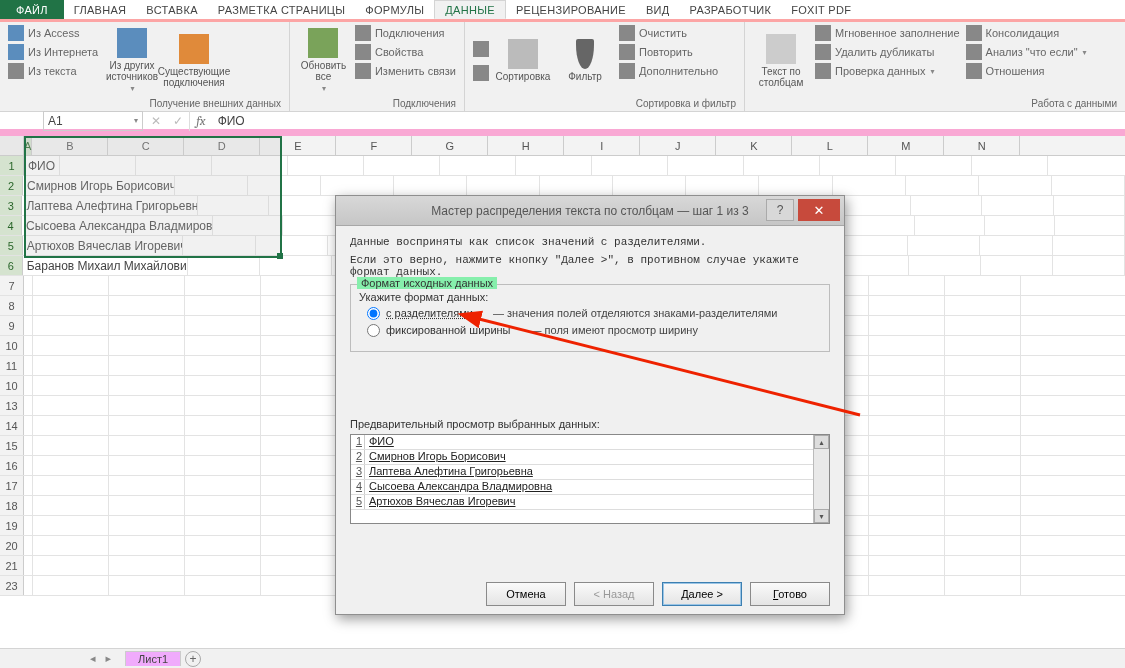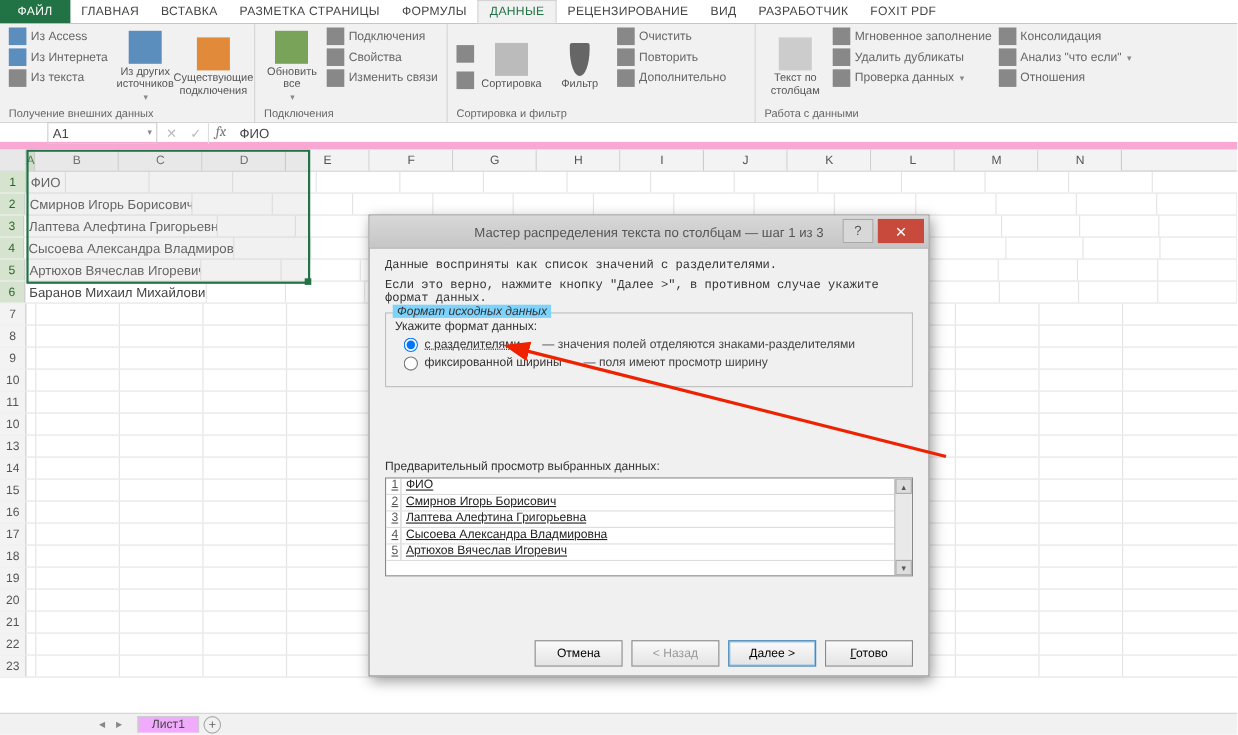--- a/index.html
+++ b/index.html
@@ -1,28 +1,28 @@
 <!DOCTYPE html>
 <html><head>
 <meta charset="utf-8">
 <style>
 * { box-sizing: border-box; margin: 0; padding: 0; font-family: "Segoe UI", Tahoma, sans-serif; }
 body { width: 1125px; height: 668px; background: #fff; overflow: hidden; font-size: 12px; color: #444; position: relative; }
 
 
-.tabs { display: flex; height: 22px; background: #fff; border-bottom: 1px solid #fca5a5; align-items: stretch; }
+.tabs { display: flex; height: 22px; background: #fff; border-bottom: 3px solid #fca5a5; align-items: stretch; }
 .tabs .tab { padding: 0 10px; font-size: 11px; color: #444; display: flex; align-items: center; cursor: default; text-transform: uppercase; letter-spacing: .3px; }
 .tabs .tab.file { background: #217346; color: #fff; padding: 0 16px; }
 .tabs .tab.active { border: 1px solid #d4d4d4; border-bottom: 1px solid #f1f1f1; background: #f1f1f1; color: #217346; }
 
 
 .ribbon { display: flex; height: 90px; background: #f1f1f1; border-bottom: 1px solid #d4d4d4; }
 .group { border-right: 1px solid #d4d4d4; padding: 3px 8px 2px; display: flex; flex-direction: column; justify-content: space-between; }
 .group-body { display: flex; gap: 6px; flex: 1; }
-.group-label { text-align: left; font-size: 10px; color: #666; padding-top: 2px; }
+.group-label { text-align: right; font-size: 10px; color: #666; padding-top: 2px; }
 .vstack { display: flex; flex-direction: column; gap: 1px; }
 .btn-row { display: flex; align-items: center; gap: 4px; font-size: 11px; color: #666; white-space: nowrap; }
 .big-btn { display: flex; flex-direction: column; align-items: center; justify-content: center; gap: 2px; width: 56px; font-size: 10px; text-align: center; color: #555; }
 .ic { width: 16px; height: 16px; background: #888; display: inline-block; }
 .ic.big { width: 30px; height: 30px; }
 .ic.blue { background: #5b8dbd; }
 .ic.green { background: #7aa35a; }
 .ic.orange { background: #e08a3a; }
 .ic.funnel { background: #666; border-radius: 2px 2px 50% 50% / 2px 2px 80% 80%; width: 18px; }
 .dd { font-size: 8px; color: #888; margin-left: 1px; }
@@ -56,21 +56,21 @@
 .sheettabs .plus { width: 16px; height: 16px; border: 1px solid #aaa; border-radius: 50%; display: flex; align-items: center; justify-content: center; font-size: 12px; color: #666; }
 
 
 .dialog { position: absolute; left: 335px; top: 195px; width: 510px; height: 420px; background: #f0f0f0; border: 1px solid #8f8f8f; box-shadow: 2px 4px 12px rgba(0,0,0,.4); }
 .dlg-title { height: 30px; background: linear-gradient(#d8d8d8,#c6c6c6); border-bottom: 1px solid #a7a7a7; display: flex; align-items: center; justify-content: center; position: relative; font-size: 12px; color: #555; }
 .dlg-close { position: absolute; right: 4px; top: 3px; width: 42px; height: 22px; background: #c74a3c; color: #fff; display: flex; align-items: center; justify-content: center; font-size: 13px; }
 .dlg-help { position: absolute; right: 50px; top: 3px; width: 28px; height: 22px; background: #d8d8d8; border: 1px solid #aaa; color: #555; display: flex; align-items: center; justify-content: center; font-size: 12px; }
 .dlg-body { padding: 10px 14px; font-size: 11px; color: #333; }
 .dlg-body p { margin-bottom: 6px; font-family: Liberation Mono, monospace; }
 .fieldset { margin-top: 6px; border: 1px solid #bdbdbd; padding: 6px 8px 14px; position: relative; }
-.fieldset legend { position: absolute; top: -8px; left: 6px; background: #7dd3fc; padding: 0 4px; font-size: 11px; font-style: italic; }
+.fieldset legend { position: absolute; top: -8px; left: 6px; background: #86efac; padding: 0 4px; font-size: 11px; }
 .radio-row { display: flex; gap: 6px; margin: 4px 0 0 8px; font-size: 11px; }
 .radio-row input { margin: 0; }
 .radio-row .desc { margin-left: 14px; color: #444; }
 .preview-label { margin-top: 66px; font-size: 11px; }
 .preview { margin-top: 4px; border: 1px solid #888; background: #fff; height: 90px; overflow: hidden; font-family: "Courier New", monospace; font-size: 11px; position: relative; }
 .preview .pline { display: flex; border-bottom: 1px solid #ddd; height: 15px; }
 .preview .pnum { width: 14px; text-align: right; padding-right: 2px; color: #555; border-right: 1px solid #ccc; text-decoration: underline; }
 .preview .ptext { padding-left: 4px; text-decoration: underline; color: #222; white-space: pre; }
 .preview-scroll { position: absolute; right: 0; top: 0; width: 16px; height: 100%; background: #e9e9e9; border-left: 1px solid #bbb; }
 .preview-scroll .up, .preview-scroll .down { height: 14px; background: #ddd; border: 1px solid #aaa; display:flex; align-items:center; justify-content:center; font-size:8px; color:#555; }
@@ -93,21 +93,21 @@
   <div class="tab">РАЗМЕТКА СТРАНИЦЫ</div>
   <div class="tab">ФОРМУЛЫ</div>
   <div class="tab active">ДАННЫЕ</div>
   <div class="tab">РЕЦЕНЗИРОВАНИЕ</div>
   <div class="tab">ВИД</div>
   <div class="tab">РАЗРАБОТЧИК</div>
   <div class="tab">Foxit PDF</div>
 </div>
 
 <div class="ribbon">
-  <div class="group" style="width:232px">
+  <div class="group" style="width:290px">
     <div class="group-body">
       <div class="vstack" style="gap:3px">
         <div class="btn-row">
             <span class="ic blue"></span>
             <span>Из Access</span>
           </div>
         <div class="btn-row">
             <span class="ic blue"></span>
             <span>Из Интернета</span>
           </div>
@@ -596,37 +596,20 @@
         <div class="cell std"></div>
         <div class="cell std"></div>
         <div class="cell std"></div>
         <div class="cell std"></div>
         <div class="cell std"></div>
         <div class="cell std"></div>
         <div class="cell std"></div>
       </div>
       <div class="row">
         <div class="rh">21</div>
-        <div class="cell"></div>
-        <div class="cell std"></div>
-        <div class="cell std"></div>
-        <div class="cell std"></div>
-        <div class="cell std"></div>
-        <div class="cell std"></div>
-        <div class="cell std"></div>
-        <div class="cell std"></div>
-        <div class="cell std"></div>
-        <div class="cell std"></div>
-        <div class="cell std"></div>
-        <div class="cell std"></div>
-        <div class="cell std"></div>
-        <div class="cell std"></div>
-      </div>
-      <div class="row">
-        <div class="rh">22</div>
         <div class="cell"></div>
         <div class="cell std"></div>
         <div class="cell std"></div>
         <div class="cell std"></div>
         <div class="cell std"></div>
         <div class="cell std"></div>
         <div class="cell std"></div>
         <div class="cell std"></div>
         <div class="cell std"></div>
         <div class="cell std"></div>

